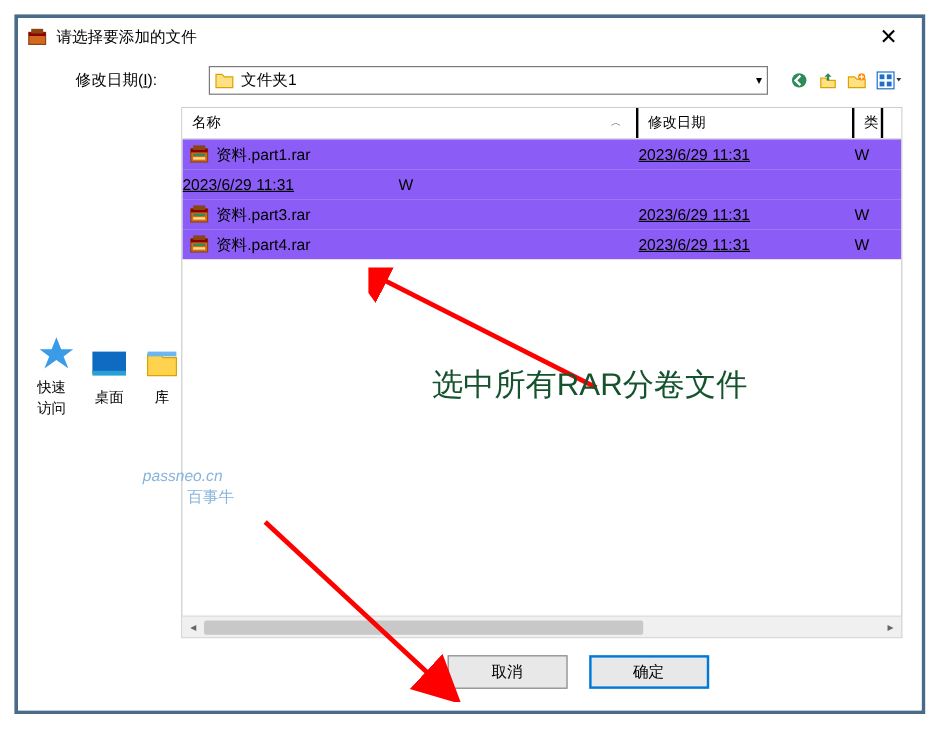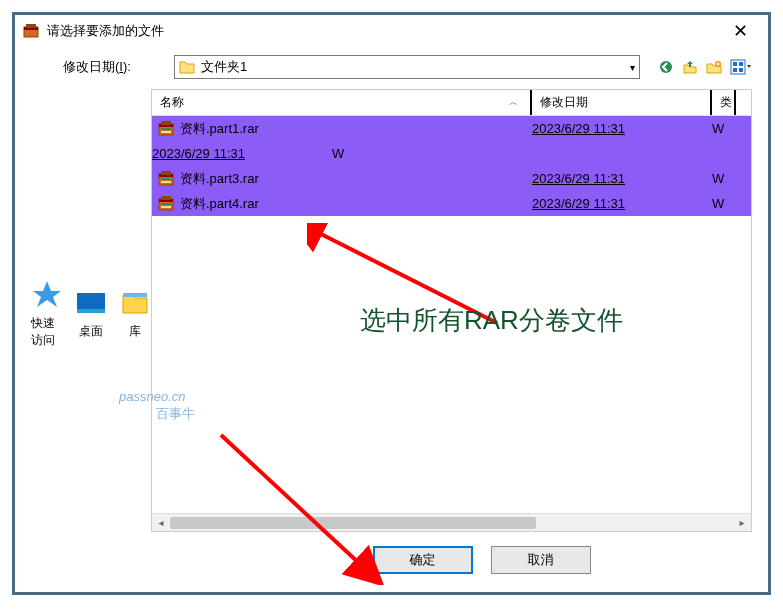--- a/index.html
+++ b/index.html
@@ -213,22 +213,22 @@
         <div class="arrow-l">◂</div>
         <div class="track">
               <div class="thumb"></div>
             </div>
         <div class="arrow-r">▸</div>
       </div>
     </div>
   </div>
 
   <div class="button-row">
+    <button class="btn">取消</button>
     <button class="btn primary">确定</button>
-    <button class="btn">取消</button>
   </div>
 </div>
 
 <svg class="annotation-arrow1" width="210" height="120">
   <defs>
         <marker id="ah1" markerWidth="12" markerHeight="12" refX="2" refY="5" orient="auto">
           <path d="M0 0 L10 5 L0 10 z" fill="#ff0000"></path>
         </marker>
       </defs>
   <line x1="190" y1="100" x2="8" y2="8" stroke="#ff0000" stroke-width="4" marker-end="url(#ah1)"></line>

